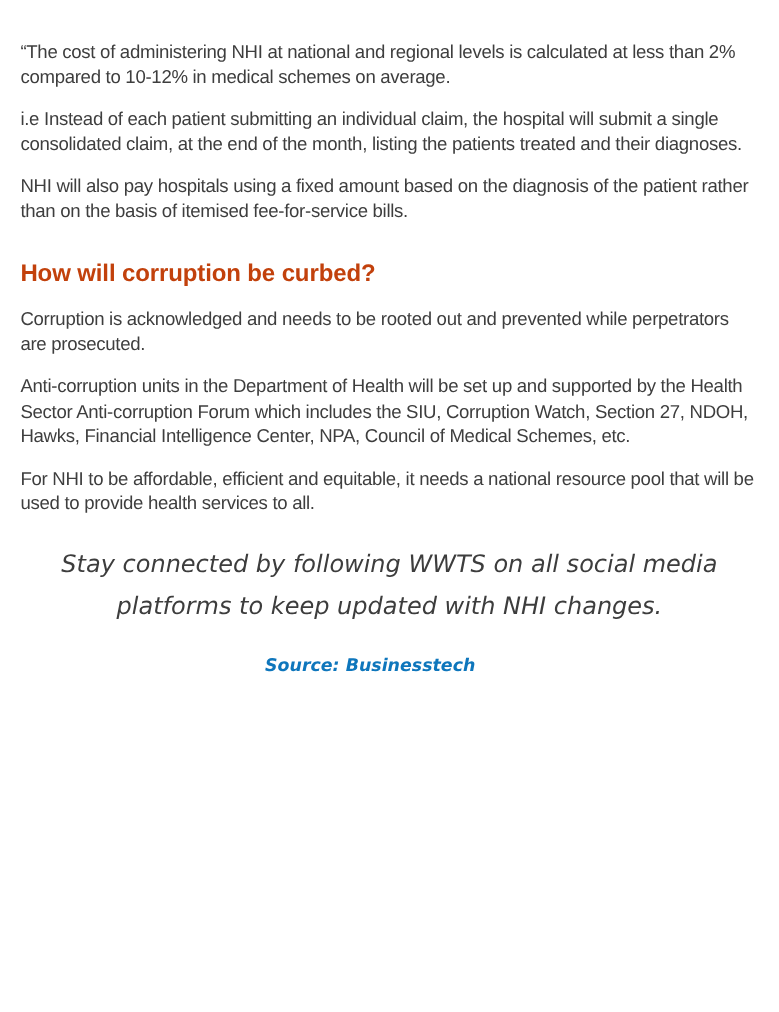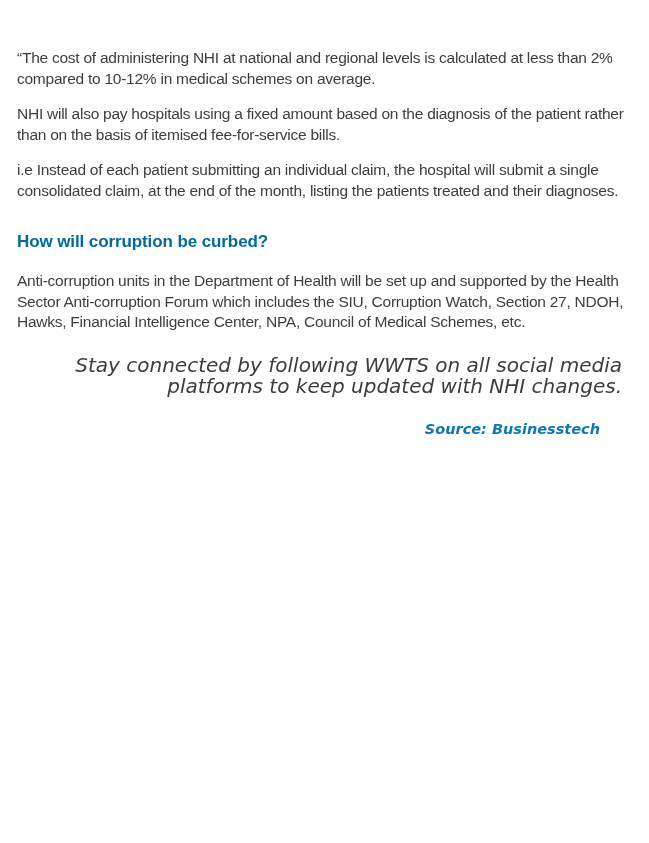--- a/index.html
+++ b/index.html
@@ -9,73 +9,75 @@
   }
   body {
     width: 649px;
     height: 843px;
     overflow: hidden;
   }
   .page {
     box-sizing: border-box;
     width: 649px;
     height: 843px;
-    padding: 48px 17px 0 17px;
+    padding: 34px 17px 0 17px;
     font-family: "Liberation Sans", sans-serif;
   }
   .body-para {
     margin: 0 0 15px 0;
     font-size: 15.5px;
     line-height: 20.5px;
     letter-spacing: -0.25px;
     color: #3e3e3e;
   }
   .section-heading {
     margin: 31px 0 19px 0;
-    font-size: 17px;
+    font-size: 20px;
     line-height: 20px;
     font-weight: bold;
     letter-spacing: -0.1px;
-    color: #0369a1;
+    color: #c2410c;
   }
   .tagline {
     margin: 22px 0 0 0;
     padding: 0 10px;
     font-family: "DejaVu Sans", sans-serif;
     font-style: italic;
     font-size: 20px;
-    line-height: 21px;
-    text-align: right;
+    line-height: 35px;
+    text-align: center;
     color: #3d3d3d;
   }
   .source-line {
     margin: 24px 32px 0 0;
     font-family: "DejaVu Sans", sans-serif;
     font-style: italic;
     font-weight: bold;
     font-size: 14.5px;
-    text-align: right;
+    text-align: center;
   }
 </style>
 </head>
 <body>
 
 <div class="page">
 
   <section>
     <p class="body-para">“The cost of administering NHI at national and regional levels is calculated at less than 2% compared to 10-12% in medical schemes on average.</p>
+    <p class="body-para">i.e Instead of each patient submitting an individual claim, the hospital will submit a single consolidated claim, at the end of the month, listing the patients treated and their diagnoses.</p>
     <p class="body-para">NHI will also pay hospitals using a fixed amount based on the diagnosis of the patient rather than on the basis of itemised fee-for-service bills.</p>
-    <p class="body-para">i.e Instead of each patient submitting an individual claim, the hospital will submit a single consolidated claim, at the end of the month, listing the patients treated and their diagnoses.</p>
   </section>
 
   <section>
     <h2 class="section-heading">How will corruption be curbed?</h2>
+    <p class="body-para">Corruption is acknowledged and needs to be rooted out and prevented while perpetrators are prosecuted.</p>
     <p class="body-para">Anti-corruption units in the Department of Health will be set up and supported by the Health Sector Anti-corruption Forum which includes the SIU, Corruption Watch, Section 27, NDOH, Hawks, Financial Intelligence Center, NPA, Council of Medical Schemes, etc.</p>
   </section>
 
   <section>
+    <p class="body-para">For NHI to be affordable, efficient and equitable, it needs a national resource pool that will be used to provide health services to all.</p>
   </section>
 
   <div class="tagline">Stay connected by following WWTS on all social media platforms to keep updated with NHI changes.</div>
 
   <div class="source-line" style="color: rgb(14, 118, 188);">Source: Businesstech</div>
 
 </div>
 
 </body></html>

